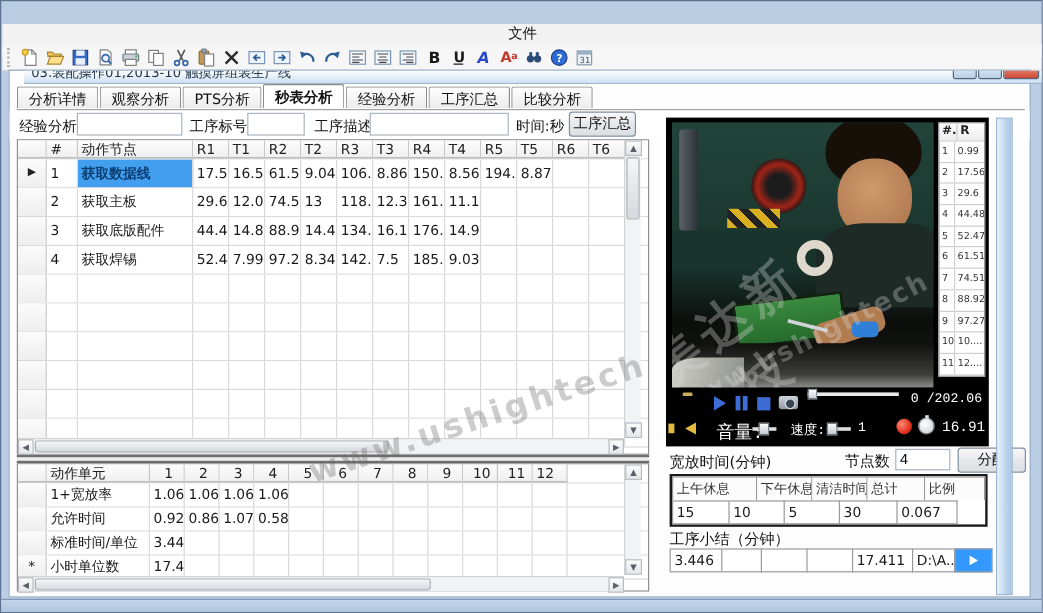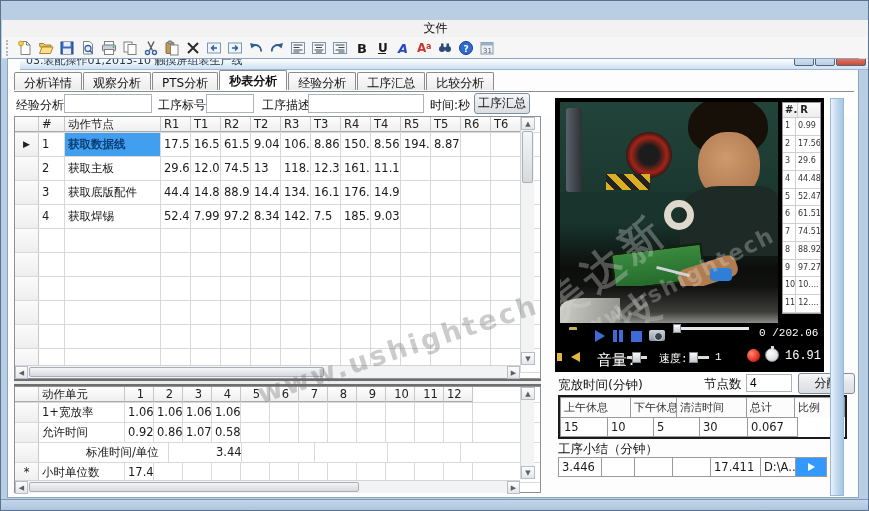--- a/index.html
+++ b/index.html
@@ -579,21 +579,21 @@
           <div class="g-cell c-u">0.587</div>
           <div class="g-cell c-u"></div>
           <div class="g-cell c-u"></div>
           <div class="g-cell c-u"></div>
           <div class="g-cell c-u"></div>
           <div class="g-cell c-u"></div>
           <div class="g-cell c-u"></div>
           <div class="g-cell c-u"></div>
           <div class="g-cell c-u"></div>
         </div>
-        <div class="g-row" style="height: 20px; line-height: 19px; gap: 44px;">
+        <div class="g-row" style="height: 20px; line-height: 19px;">
           <div class="g-cell g-sel"></div>
           <div class="g-cell c-uname">标准时间/单位</div>
           <div class="g-cell c-u">3.446</div>
           <div class="g-cell c-u"></div>
           <div class="g-cell c-u"></div>
           <div class="g-cell c-u"></div>
           <div class="g-cell c-u"></div>
           <div class="g-cell c-u"></div>
           <div class="g-cell c-u"></div>
           <div class="g-cell c-u"></div>
@@ -726,21 +726,21 @@
 
     <div class="rp-label" style="left:550px;top:318px">宽放时间(分钟)</div>
     <div class="rp-label" style="left:696px;top:317px">节点数</div>
     <input class="finput" style="left: 738px; top: 315px; width: 46px; height: 18px;" value="4">
     <button class="btn" style="position:absolute;left:790px;top:314px;width:57px;height:21px">分配</button>
 
     <div class="rtable t1" style="left:550px;top:336px">
       <div class="rt-row head">
         <div class="rt-cell" style="width:71px">上午休息</div>
         <div class="rt-cell" style="width:46px">下午休息</div>
-        <div class="rt-cell" style="width:70px">清洁时间</div>
+        <div class="rt-cell" style="width:46px">清洁时间</div>
         <div class="rt-cell" style="width:48px">总计</div>
         <div class="rt-cell" style="width:50px">比例</div>
       </div>
       <div class="rt-row">
         <div class="rt-cell" style="width:48px">15</div>
         <div class="rt-cell" style="width:46px">10</div>
         <div class="rt-cell" style="width:46px">5</div>
         <div class="rt-cell" style="width:48px">30</div>
         <div class="rt-cell" style="width:50px">0.067</div>
       </div>

